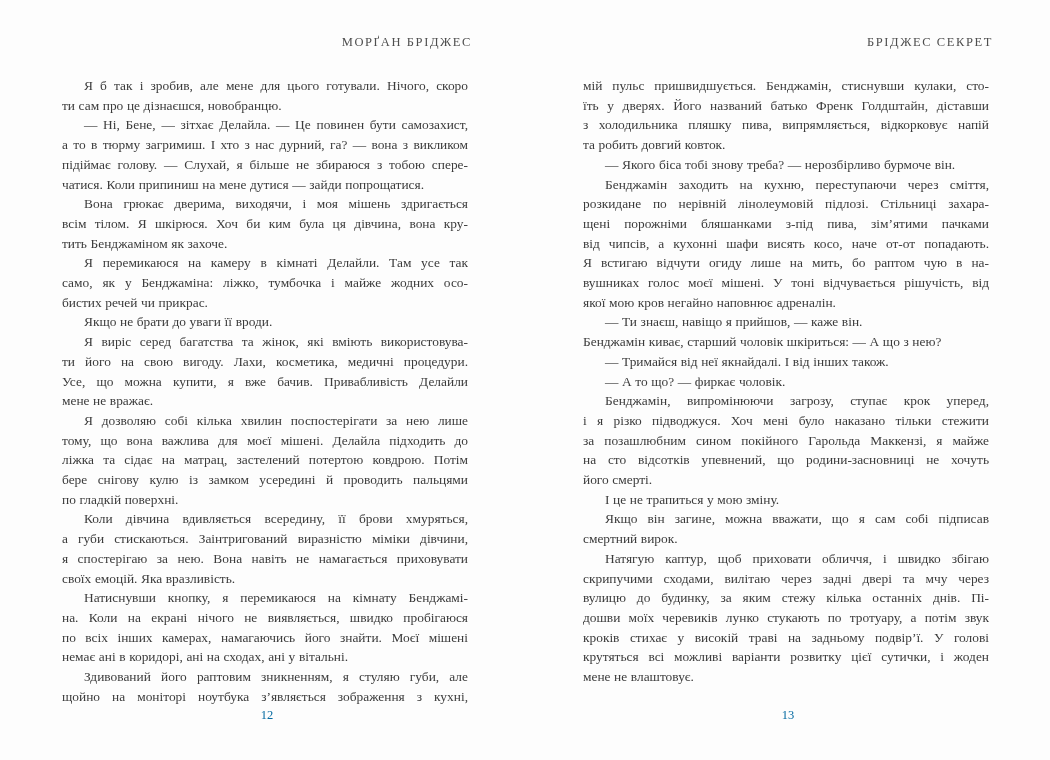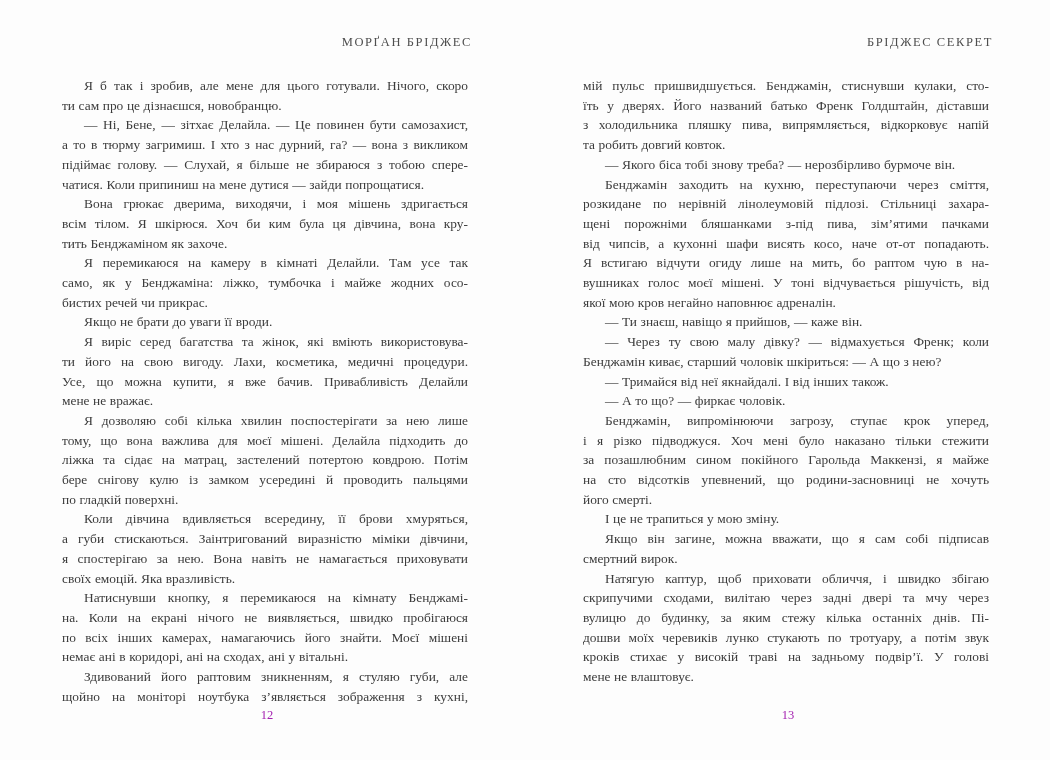--- a/index.html
+++ b/index.html
@@ -54,21 +54,21 @@
   }
   .line.end { text-align-last: left; }
   .line.ind { text-indent: 22px; }
   .folio {
     position: absolute;
     top: 708px;
     left: 0;
     width: 100%;
     text-align: center;
     font-size: 12.5px;
-    color: #a21caf;
+    color: #0369a1;
   }
 </style>
 </head>
 <body>
 
 <div class="spread">
 
   <div class="page left">
     <div class="running-header">МОРҐАН БРІДЖЕС</div>
     <div class="page-body">
@@ -146,21 +146,20 @@
           <div class="line">щені порожніми бляшанками з-під пива, зім’ятими пачками</div>
           <div class="line">від чипсів, а кухонні шафи висять косо, наче от-от попадають.</div>
           <div class="line">Я встигаю відчути огиду лише на мить, бо раптом чую в на-</div>
           <div class="line">вушниках голос моєї мішені. У тоні відчувається рішучість, від</div>
           <div class="line end">якої мою кров негайно наповнює адреналін.</div>
         </div>
         <div class="para">
           <div class="line end ind">— Ти знаєш, навіщо я прийшов, — каже він.</div>
         </div>
         <div class="para">
-          <div class="line ind">— Через ту свою малу дівку? — відмахується Френк; коли</div>
           <div class="line end">Бенджамін киває, старший чоловік шкіриться: — А що з нею?</div>
         </div>
         <div class="para">
           <div class="line end ind">— Тримайся від неї якнайдалі. І від інших також.</div>
         </div>
         <div class="para">
           <div class="line end ind">— А то що? — фиркає чоловік.</div>
         </div>
         <div class="para">
           <div class="line ind">Бенджамін, випромінюючи загрозу, ступає крок уперед,</div>
@@ -175,19 +174,20 @@
         <div class="para">
           <div class="line ind">Якщо він загине, можна вважати, що я сам собі підписав</div>
           <div class="line end">смертний вирок.</div>
         </div>
         <div class="para">
           <div class="line ind">Натягую каптур, щоб приховати обличчя, і швидко збігаю</div>
           <div class="line">скрипучими сходами, вилітаю через задні двері та мчу через</div>
           <div class="line">вулицю до будинку, за яким стежу кілька останніх днів. Пі-</div>
           <div class="line">дошви моїх черевиків лунко стукають по тротуару, а потім звук</div>
           <div class="line">кроків стихає у високій траві на задньому подвір’ї. У голові</div>
+          <div class="line">крутяться всі можливі варіанти розвитку цієї сутички, і жоден</div>
           <div class="line end">мене не влаштовує.</div>
         </div>
       </div>
     <div class="folio">13</div>
   </div>
 
 </div>
 
 </body></html>

